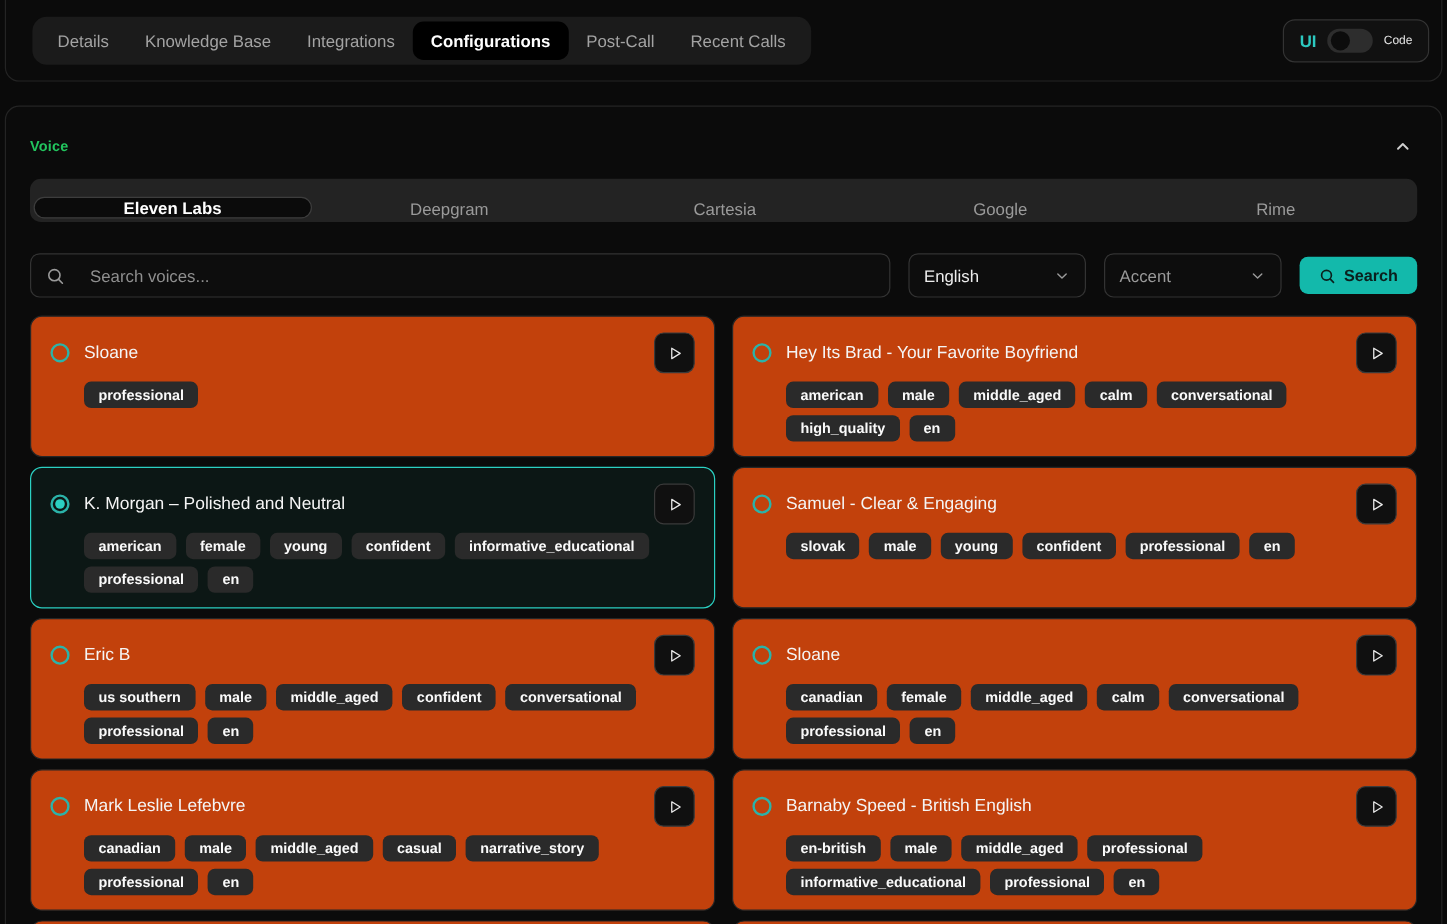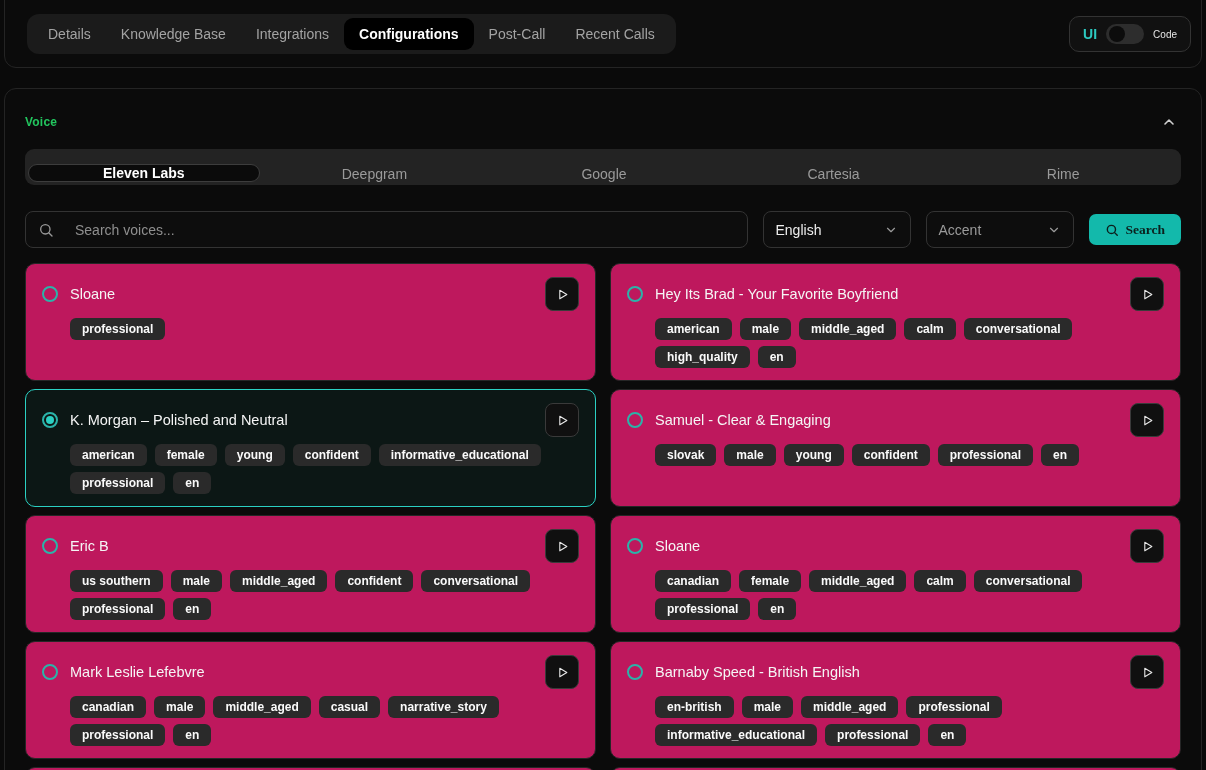--- a/index.html
+++ b/index.html
@@ -77,30 +77,30 @@
     width:148px; height:37px; border:1px solid #333; border-radius:8px; background:#0d0d0d;
     display:flex; align-items:center; justify-content:space-between;
     padding:0 12px; margin-left:15px; font-size:14px; cursor:pointer;
   }
   .select-box .sel-value { color:#ededed; }
   .select-box.muted .sel-value { color:#9a9a9a; }
   .search-btn {
     margin-left:15px; height:31px; padding:0 16px; border:none; border-radius:7px;
     background:#13b9ab; color:#0b201d; font-size:13.5px; font-weight:600;
     display:flex; align-items:center; gap:7px; cursor:pointer;
-    font-family:Liberation Serif, serif;
+    font-family:Liberation Sans, sans-serif;
   }
 
   
   .voices-grid {
     margin-top:15px; display:grid; grid-template-columns:1fr 1fr;
     column-gap:14px; row-gap:8px;
   }
   .voice-card {
-    height:118px; background:#be185d; border:1px solid #262626; border-radius:10px;
+    height:118px; background:#c2410c; border:1px solid #262626; border-radius:10px;
     padding:13px 16px; cursor:pointer; overflow:hidden;
   }
   .voice-card.selected { border-color:#2bd0c2; background:#0c1715; }
   .vc-head { display:flex; align-items:center; height:34px; }
   .radio {
     width:16px; height:16px; border:2px solid #2bb3a9; border-radius:50%;
     flex:0 0 auto; display:flex; align-items:center; justify-content:center;
   }
   .voice-card.selected .radio::after {
     content:""; width:8px; height:8px; border-radius:50%; background:#2bd0c2;
@@ -150,22 +150,22 @@
         <svg width="16" height="16" viewBox="0 0 24 24" fill="none" stroke="#cfcfcf" stroke-width="2.4" stroke-linecap="round" stroke-linejoin="round">
             <path d="M6 15l6-6 6 6"></path>
           </svg>
       </span>
     </div>
   </div>
 
   <div class="provider-tabs">
       <div class="provider-tab active">Eleven Labs</div>
       <div class="provider-tab">Deepgram</div>
+      <div class="provider-tab">Cartesia</div>
       <div class="provider-tab">Google</div>
-      <div class="provider-tab">Cartesia</div>
       <div class="provider-tab">Rime</div>
     </div>
 
   <div class="search-row">
     <div class="search-input-wrap">
       <span>
         <svg width="16" height="16" viewBox="0 0 24 24" fill="none" stroke="#9a9a9a" stroke-width="2" stroke-linecap="round">
             <circle cx="11" cy="11" r="7"></circle>
             <path d="M16.5 16.5L21 21"></path>
           </svg>

